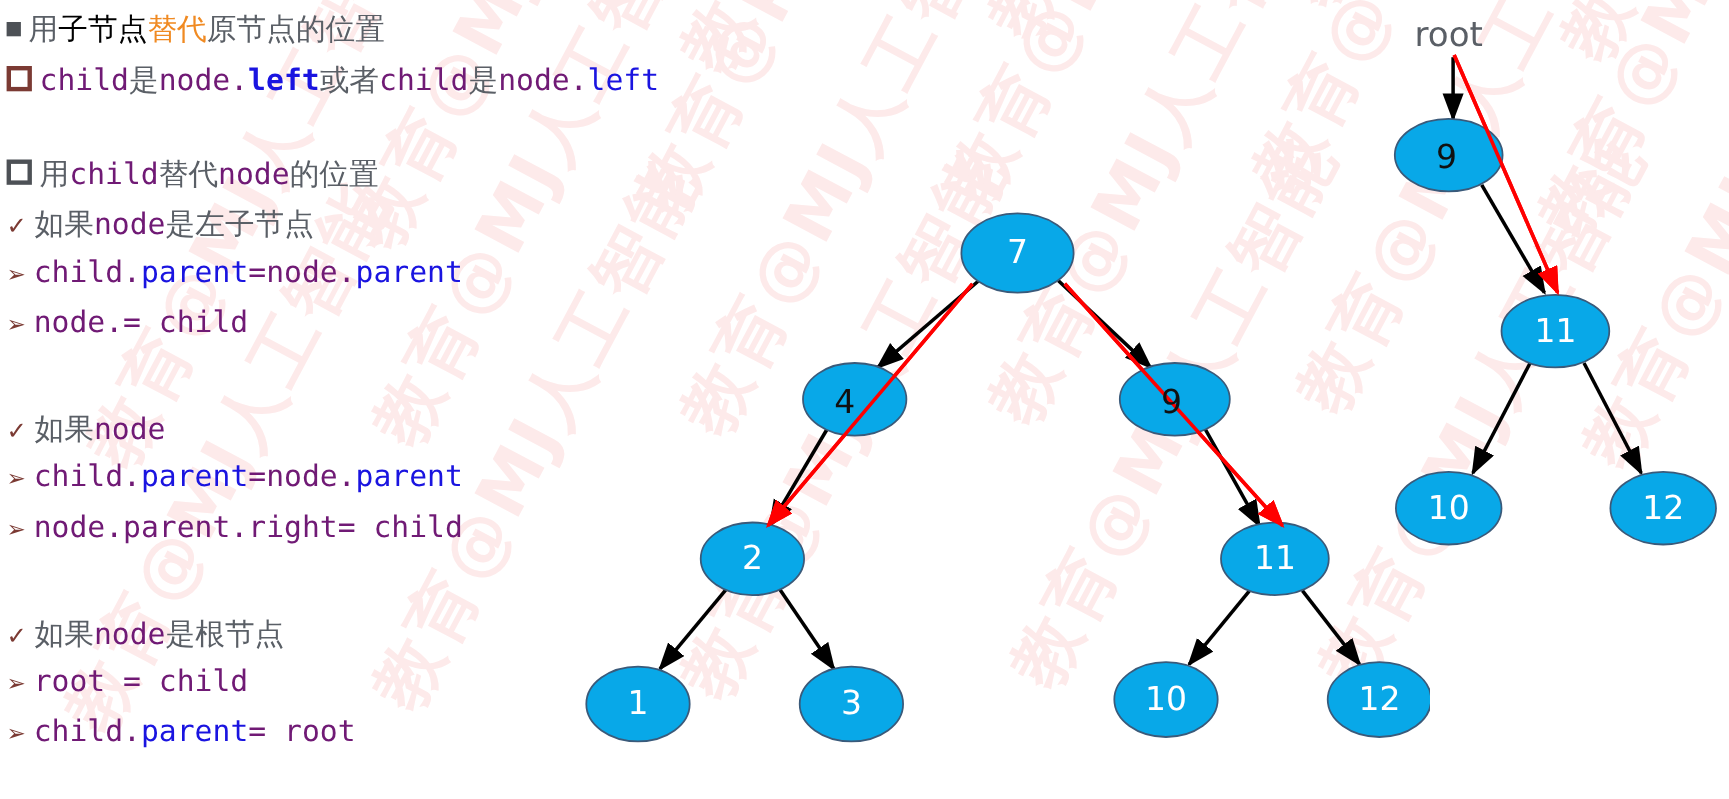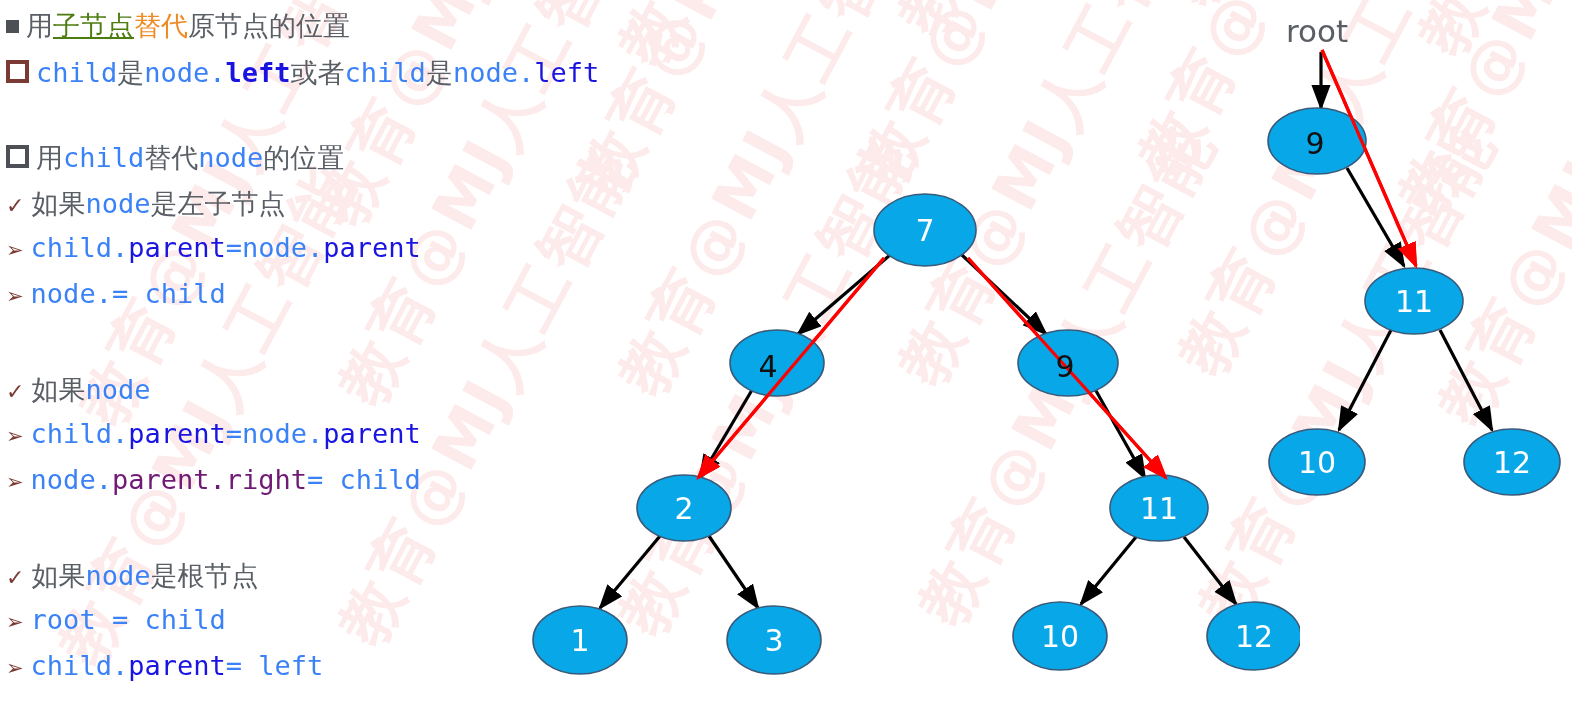--- a/index.html
+++ b/index.html
@@ -31,23 +31,23 @@
 
   .bullet{display:inline-block;margin-right:7px;flex:none;}
 
   .sq-fill{width:13px;height:13px;background:#4d5156;position:relative;top:-2px;}
   .sq-hollow-red{width:15px;height:15px;border:4px solid #7b3a33;background:#ffffff;position:relative;top:1px;}
   .sq-hollow-gray{width:15px;height:15px;border:4px solid #4d5156;background:#ffffff;position:relative;top:1px;}
   .tick{color:#7b3a33;font-size:22px;line-height:1;position:relative;top:0px;font-weight:700;}
   .arrowb{color:#7b3a33;font-size:21px;line-height:1;position:relative;top:0px;}
 
   .cn{font-family:"DejaVu Sans","Liberation Sans",sans-serif;font-size:27px;color:#5a5f66;}
-  .cn-blue{color:#4d7c0f;text-decoration:underline;}
+  .cn-blue{color:#000000;}
   .cn-orange{color:#f08a22;}
-  .mono{font-family:"DejaVu Sans Mono","Liberation Mono",monospace;font-size:27px;color:#3b82f6;letter-spacing:0px;}
+  .mono{font-family:"DejaVu Sans Mono","Liberation Mono",monospace;font-size:27px;color:#701a75;letter-spacing:0px;}
 
   
   svg.diagram{position:absolute;z-index:3;}
   .ell{fill:#08a8e8;stroke:#3a5a7a;stroke-width:1.6;}
   .nlabel{font-family:"DejaVu Sans","Liberation Sans",sans-serif;font-size:30px;fill:#ffffff;text-anchor:middle;dominant-baseline:central;}
   .nlabel.dark{fill:#111111;}
   .edge{stroke:#000000;stroke-width:3.2;fill:none;}
   .redge{stroke:#ff0000;stroke-width:3.2;fill:none;}
   .rootlbl{font-family:"DejaVu Sans","Liberation Sans",sans-serif;font-size:31px;fill:#5a5f66;text-anchor:middle;}
 </style>
@@ -153,21 +153,21 @@
         <span class="cn"> 是根节点</span>
       </div>
       <div class="line" style="left: 6px; top: 604px;">
         <span class="bullet arrowb">➢</span>
         <span class="mono">root = child</span>
       </div>
       <div class="line" style="left: 6px; top: 650px;">
         <span class="bullet arrowb">➢</span>
         <span class="mono">child.</span>
         <span class="mono" style="color: rgb(26, 20, 224);">parent</span>
-        <span class="mono"> = left</span>
+        <span class="mono"> = root</span>
       </div>
     </div>
 
   <svg class="diagram" style="left:480px;top:160px;" width="820" height="560" viewBox="480 160 820 560">
     <defs>
       <marker id="ahB" markerWidth="9" markerHeight="9" refX="7.2" refY="3" orient="auto">
         <path d="M0,0 L8,3 L0,6 z" fill="#000000"></path>
       </marker>
       <marker id="ahR" markerWidth="9" markerHeight="9" refX="7.2" refY="3" orient="auto">
         <path d="M0,0 L8,3 L0,6 z" fill="#ff0000"></path>

